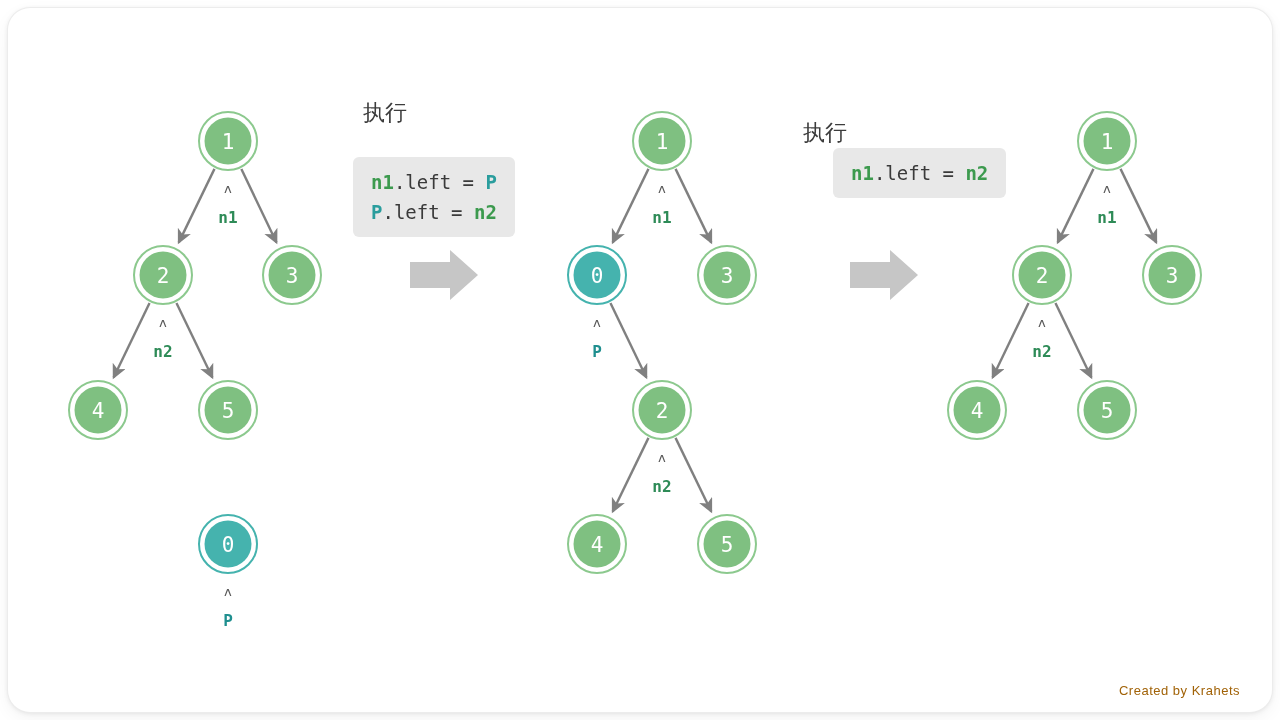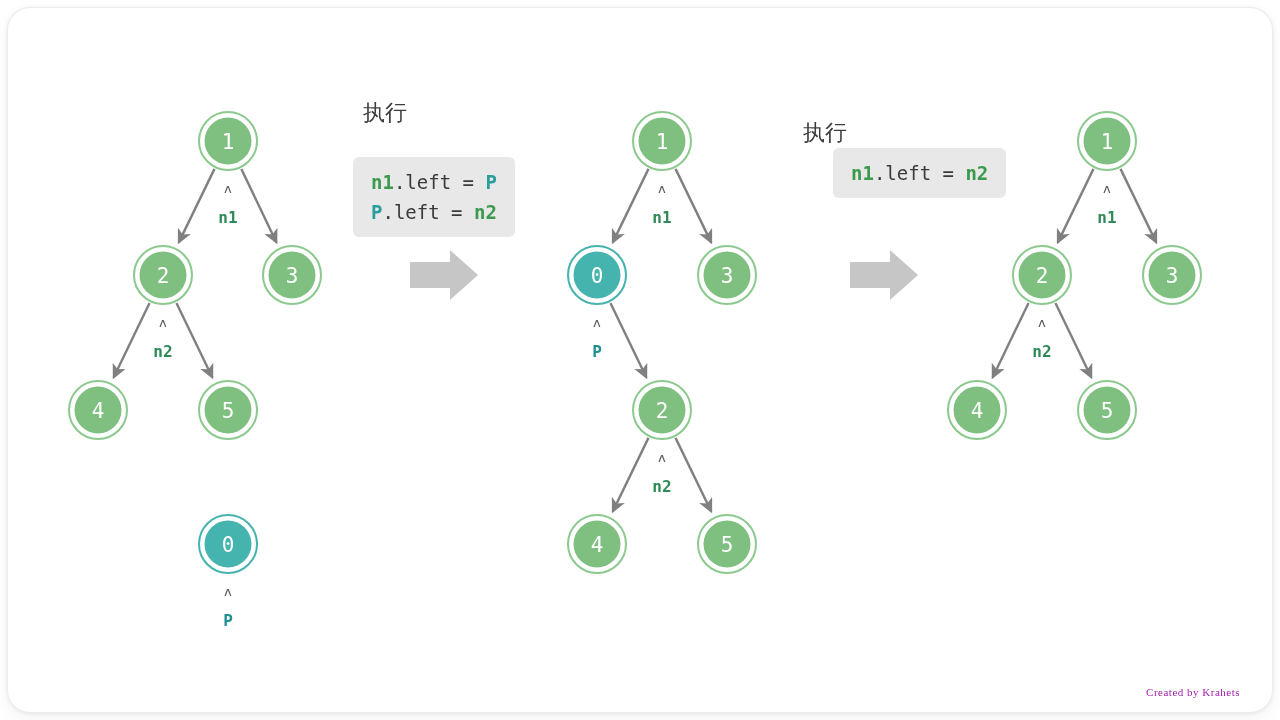--- a/index.html
+++ b/index.html
@@ -78,23 +78,23 @@
     line-height: 30px;
     color: #3a3a3a;
     white-space: pre;
   }
   .code-box .g { color: #3c9a4e; font-weight: bold; }
   .code-box .t { color: #2a9d9d; font-weight: bold; }
   .watermark {
     position: absolute;
     right: 40px;
     bottom: 22px;
-    font-family: Liberation Serif, serif;
-    font-size: 11px;
-    color: #a21caf;
+    font-family: Liberation Sans, sans-serif;
+    font-size: 13px;
+    color: #a16207;
     letter-spacing: 0.5px;
   }
 </style>
 </head>
 <body>
 
 <div id="stage">
   <div class="card"></div>
 
   <svg class="diagram" viewBox="0 0 1280 720" xmlns="http://www.w3.org/2000/svg">

